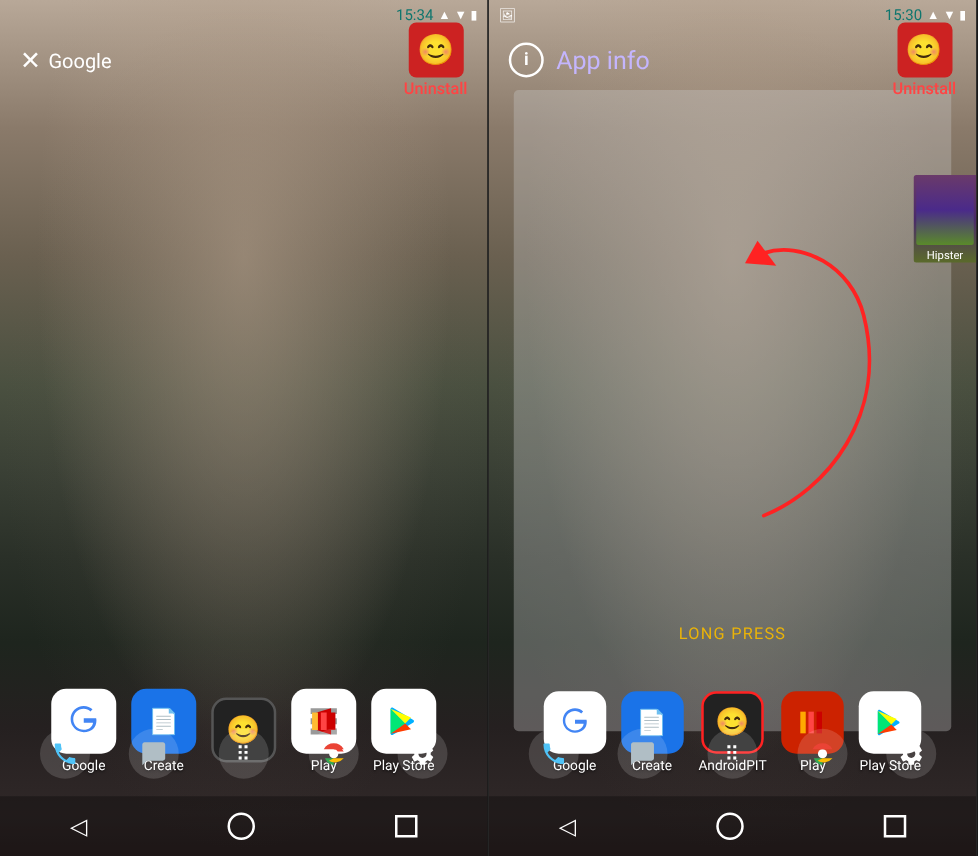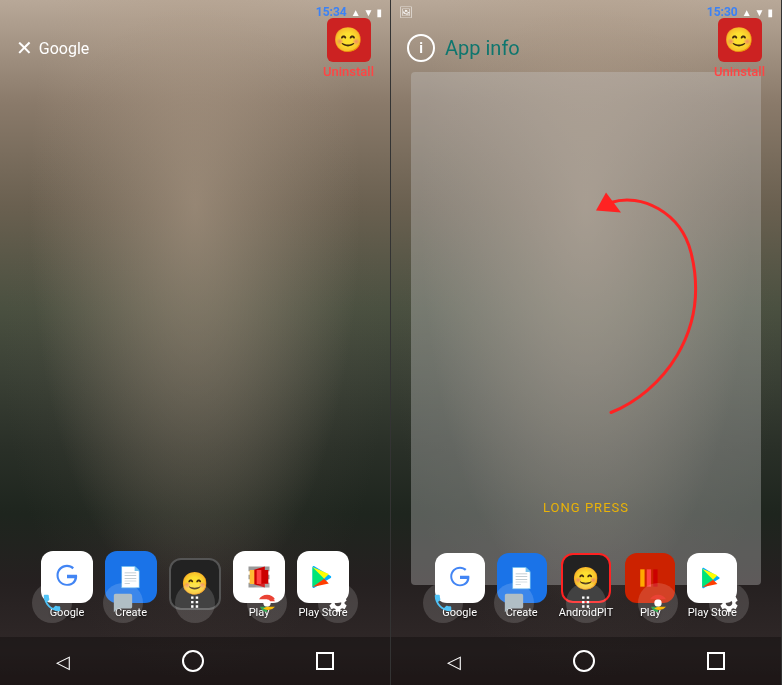--- a/index.html
+++ b/index.html
@@ -54,23 +54,23 @@
       top: 0; left: 0; right: 0;
       height: 24px;
       display: flex;
       align-items: center;
       justify-content: flex-end;
       padding: 0 8px;
       z-index: 10;
     }
 
     .status-bar .time {
-      color: #3b82f6;
+      color: #0f766e;
       font-size: 12px;
-      font-weight: 700;
+      font-weight: 400;
       margin-left: auto;
     }
 
     .status-icons {
       display: flex;
       align-items: center;
       gap: 3px;
       margin-left: 4px;
     }
 
@@ -219,21 +219,21 @@
       color: white;
       display: flex;
       align-items: center;
       justify-content: center;
       font-size: 14px;
       font-weight: bold;
       margin-right: 10px;
     }
 
     .app-info-label {
-      color: #0f766e;
+      color: #c4b5fd;
       font-size: 20px;
       font-weight: 400;
     }
 
     
     .arrow-annotation {
       position: absolute;
       top: 100px;
       left: 20px;
       right: 20px;
@@ -465,20 +465,24 @@
     <div style="margin-left:auto;" class="uninstall-btn">
       <div class="trash-icon-box">
         <span class="emoji">😊</span>
       </div>
       <span style="color:#ff4444;font-size:13px;font-weight:500;">Uninstall</span>
     </div>
   </div>
 
   <div class="panel2-overlay"></div>
 
+  <div class="side-thumb">
+    <div style="width:46px;height:56px;background:linear-gradient(180deg,#6a3a6a,#4a2a8a,#5a8a2a);border-radius:2px;"></div>
+    <span class="side-thumb-label">Hipster</span>
+  </div>
 
   <div class="arrow-annotation">
     <svg viewBox="0 0 350 280" xmlns="http://www.w3.org/2000/svg">
       <path d="M 200 240 C 250 220, 300 160, 280 80 C 270 40, 230 20, 200 30" fill="none" stroke="#ff2222" stroke-width="3" stroke-linecap="round"></path>
 
       <polygon points="195,20 210,40 185,38" fill="#ff2222"></polygon>
     </svg>
   </div>
 
   <div class="long-press-label">LONG PRESS</div>

